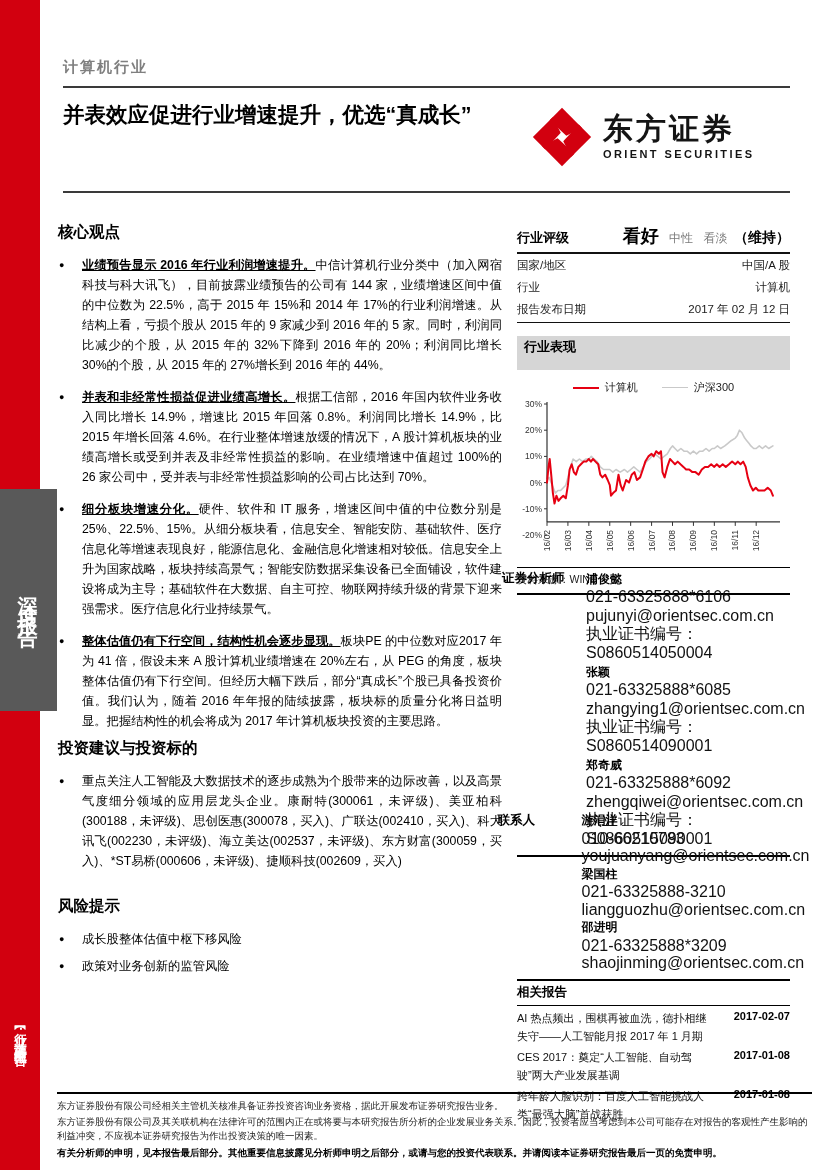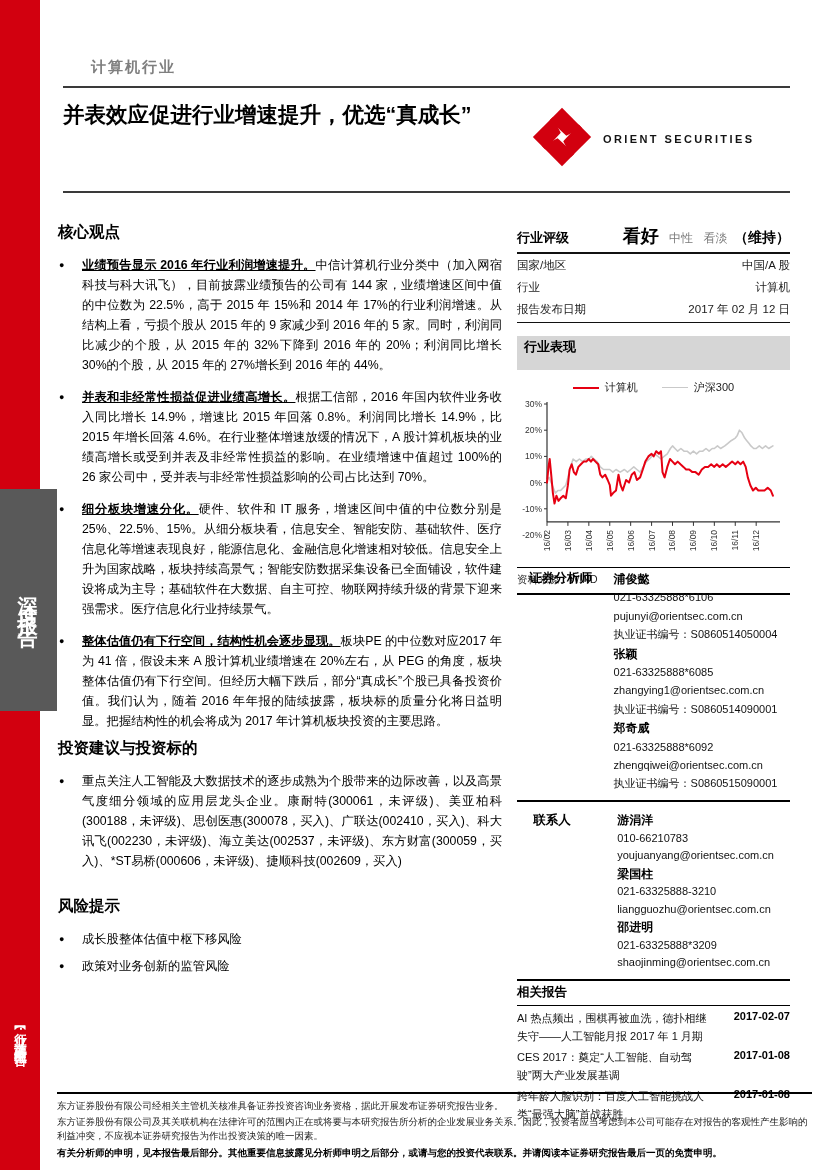--- a/index.html
+++ b/index.html
@@ -6,21 +6,21 @@
   .page{position:relative;width:827px;height:1170px;background:#fff;overflow:hidden;
         font-family:"Liberation Sans","DejaVu Sans",sans-serif;color:#000;margin:0 auto;}
   
   .red-band{position:absolute;left:0;top:0;width:40px;height:1170px;background:#d2000f;}
   .depth-box{position:absolute;left:0;top:489px;width:57px;height:222px;background:#595959;
              display:flex;align-items:center;justify-content:center;}
   .depth-box .vtext{writing-mode:vertical-rl;color:#fff;font-weight:bold;font-size:20px;letter-spacing:10px;}
   .side-tag{position:absolute;left:0;top:928px;width:40px;height:212px;display:flex;align-items:center;justify-content:center;}
   .side-tag .vtext{writing-mode:vertical-rl;color:#fff;font-size:12.5px;letter-spacing:2px;font-weight:bold;}
   
-  .industry-label{position:absolute;left:63px;top:58px;font-size:15px;font-weight:bold;color:#7f7f7f;letter-spacing:2px;margin-left:28px;}
+  .industry-label{position:absolute;left:63px;top:58px;font-size:15px;font-weight:bold;color:#7f7f7f;letter-spacing:2px;}
   .rule{position:absolute;background:#3a3a3a;height:2px;}
   .rule-top{left:63px;top:86px;width:727px;}
   .rule-mid{left:63px;top:191px;width:727px;}
   .report-title{position:absolute;left:63px;top:100px;width:450px;font-size:21.5px;font-weight:bold;line-height:1.4;color:#000;}
   .logo{position:absolute;left:531px;top:106px;display:flex;align-items:center;}
   .logo svg{width:62px;height:62px;}
   .brand-text{margin-left:10px;}
   .brand-cn{font-size:30px;font-weight:bold;color:#141414;letter-spacing:3px;line-height:1;}
   .brand-en{font-size:11px;font-weight:bold;color:#141414;letter-spacing:2.4px;margin-top:4px;}
   
@@ -45,21 +45,21 @@
   .legend{display:flex;justify-content:center;align-items:center;gap:8px;margin-top:10px;font-size:11px;color:#222;}
   .legend .sw{display:inline-block;width:26px;}
   .legend .item{display:flex;align-items:center;gap:6px;margin:0 8px;}
   .src-sep{height:1px;background:#000;margin-top:4px;}
   .src-line{font-size:10.5px;color:#222;padding:5px 0 6px 0;}
   .src-sep2{height:2px;background:#000;}
   .people-block{display:flex;justify-content:center;}
   .people-label{width:84px;font-size:12.5px;font-weight:bold;flex-shrink:0;}
   .person{margin-bottom:1px;}
   .p-name{font-size:12px;font-weight:bold;line-height:18.4px;}
-  .p-line{font-size:11px;line-height:18.4px;color:#111;}
+  .p-line{font-size:16px;line-height:18.4px;color:#111;}
   .contacts .p-name{line-height:17.5px;}
   .contacts .p-line{line-height:17.5px;}
   .analysts-wrap{border-bottom:2px solid #000;padding-bottom:6px;}
   .contacts-wrap{border-bottom:2px solid #000;padding-bottom:6px;}
   .related-heading{font-size:12.5px;font-weight:bold;border-bottom:1.5px solid #000;padding-bottom:4px;}
   .related-row{display:flex;justify-content:space-between;margin-top:4px;}
   .related-title{width:198px;font-size:11px;line-height:17.5px;color:#111;}
   .related-date{font-size:11px;font-weight:bold;white-space:nowrap;}
   
   .footer-rule{position:absolute;left:57px;top:1092px;width:755px;height:2px;background:#000;}
@@ -87,20 +87,21 @@
   <div class="logo">
     <svg viewBox="0 0 100 100">
       <g fill="#d2000f">
         <path d="M50,3 L82,35 L57,48 L30,23 Z"></path>
         <path d="M50,3 L82,35 L57,48 L30,23 Z" transform="rotate(90 50 50)"></path>
         <path d="M50,3 L82,35 L57,48 L30,23 Z" transform="rotate(180 50 50)"></path>
         <path d="M50,3 L82,35 L57,48 L30,23 Z" transform="rotate(270 50 50)"></path>
       </g>
     </svg>
     <div class="brand-text">
+      <div class="brand-cn">东方证券</div>
       <div class="brand-en">ORIENT  SECURITIES</div>
     </div>
   </div>
   <div class="rule rule-mid"></div>
 
   <div class="block" style="top:222px;">
     <div class="sec-heading">核心观点</div>
     <div class="bullet"><span class="lead">业绩预告显示 2016 年行业利润增速提升。</span><span>中信计算机行业分类中（加入网宿科技与科大讯飞），目前披露业绩预告的公司有 144 家，业绩增速区间中值的中位数为 22.5%，高于 2015 年 15%和 2014 年 17%的行业利润增速。从结构上看，亏损个股从 2015 年的 9 家减少到 2016 年的 5 家。同时，利润同比减少的个股，从 2015 年的 32%下降到 2016 年的 20%；利润同比增长 30%的个股，从 2015 年的 27%增长到 2016 年的 44%。</span></div>
     <div class="bullet"><span class="lead">并表和非经常性损益促进业绩高增长。</span><span>根据工信部，2016 年国内软件业务收入同比增长 14.9%，增速比 2015 年回落 0.8%。利润同比增长 14.9%，比 2015 年增长回落 4.6%。在行业整体增速放缓的情况下，A 股计算机板块的业绩高增长或受到并表及非经常性损益的影响。在业绩增速中值超过 100%的 26 家公司中，受并表与非经常性损益影响的公司占比达到 70%。</span></div>
     <div class="bullet"><span class="lead">细分板块增速分化。</span><span>硬件、软件和 IT 服务，增速区间中值的中位数分别是 25%、22.5%、15%。从细分板块看，信息安全、智能安防、基础软件、医疗信息化等增速表现良好，能源信息化、金融信息化增速相对较低。信息安全上升为国家战略，板块持续高景气；智能安防数据采集设备已全面铺设，软件建设将成为主导；基础软件在大数据、自主可控、物联网持续升级的背景下迎来强需求。医疗信息化行业持续景气。</span></div>

